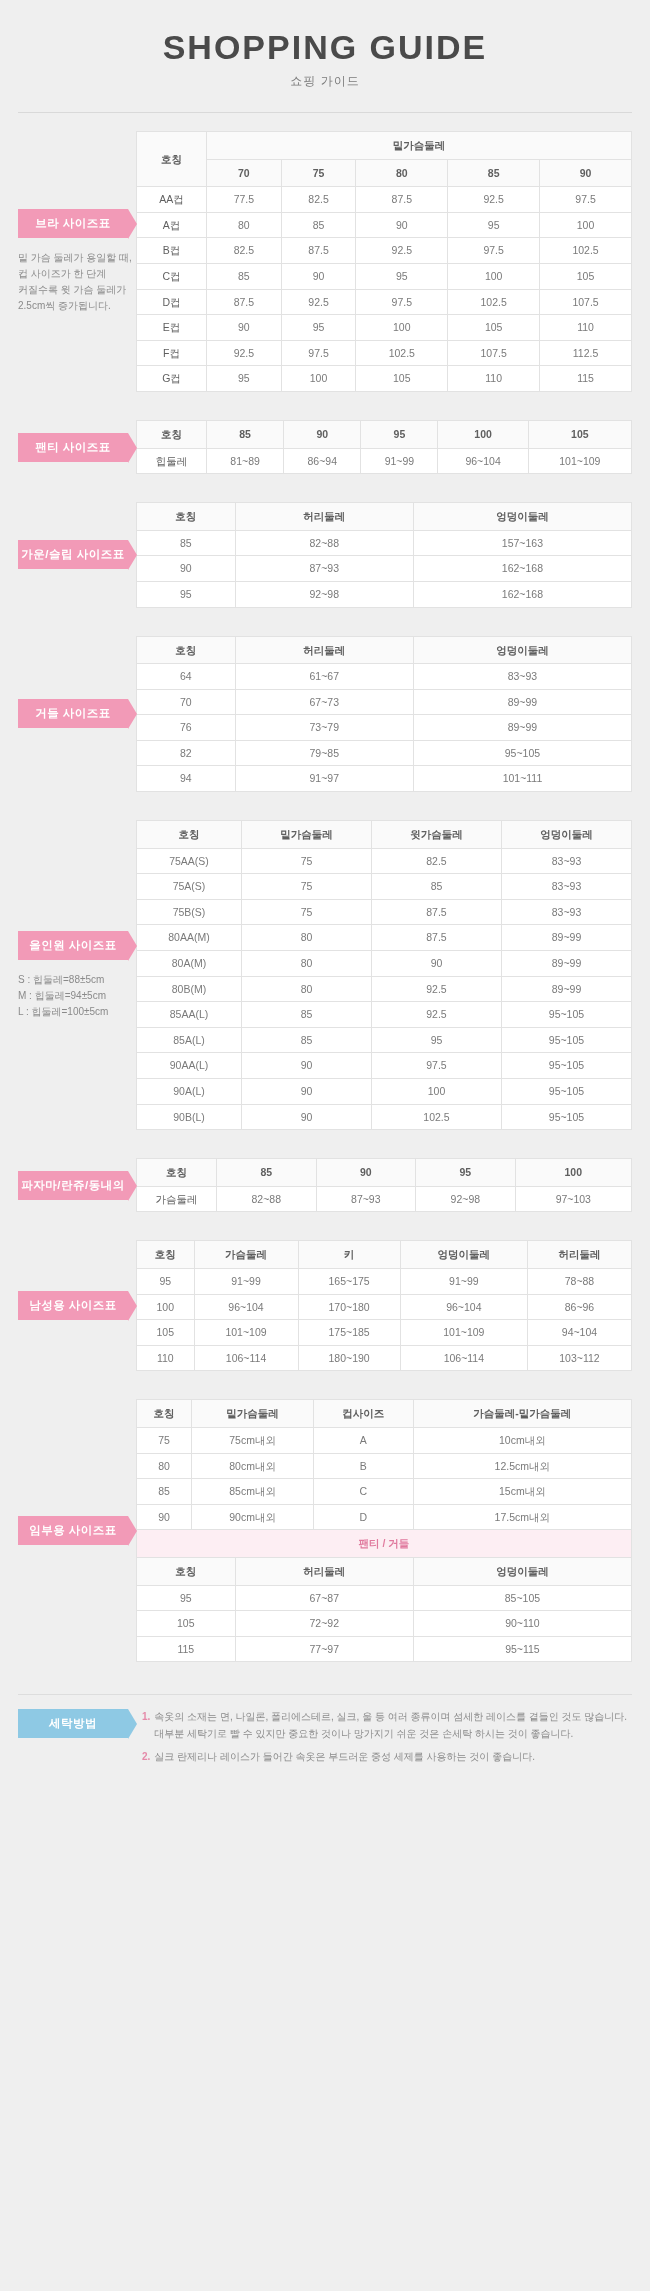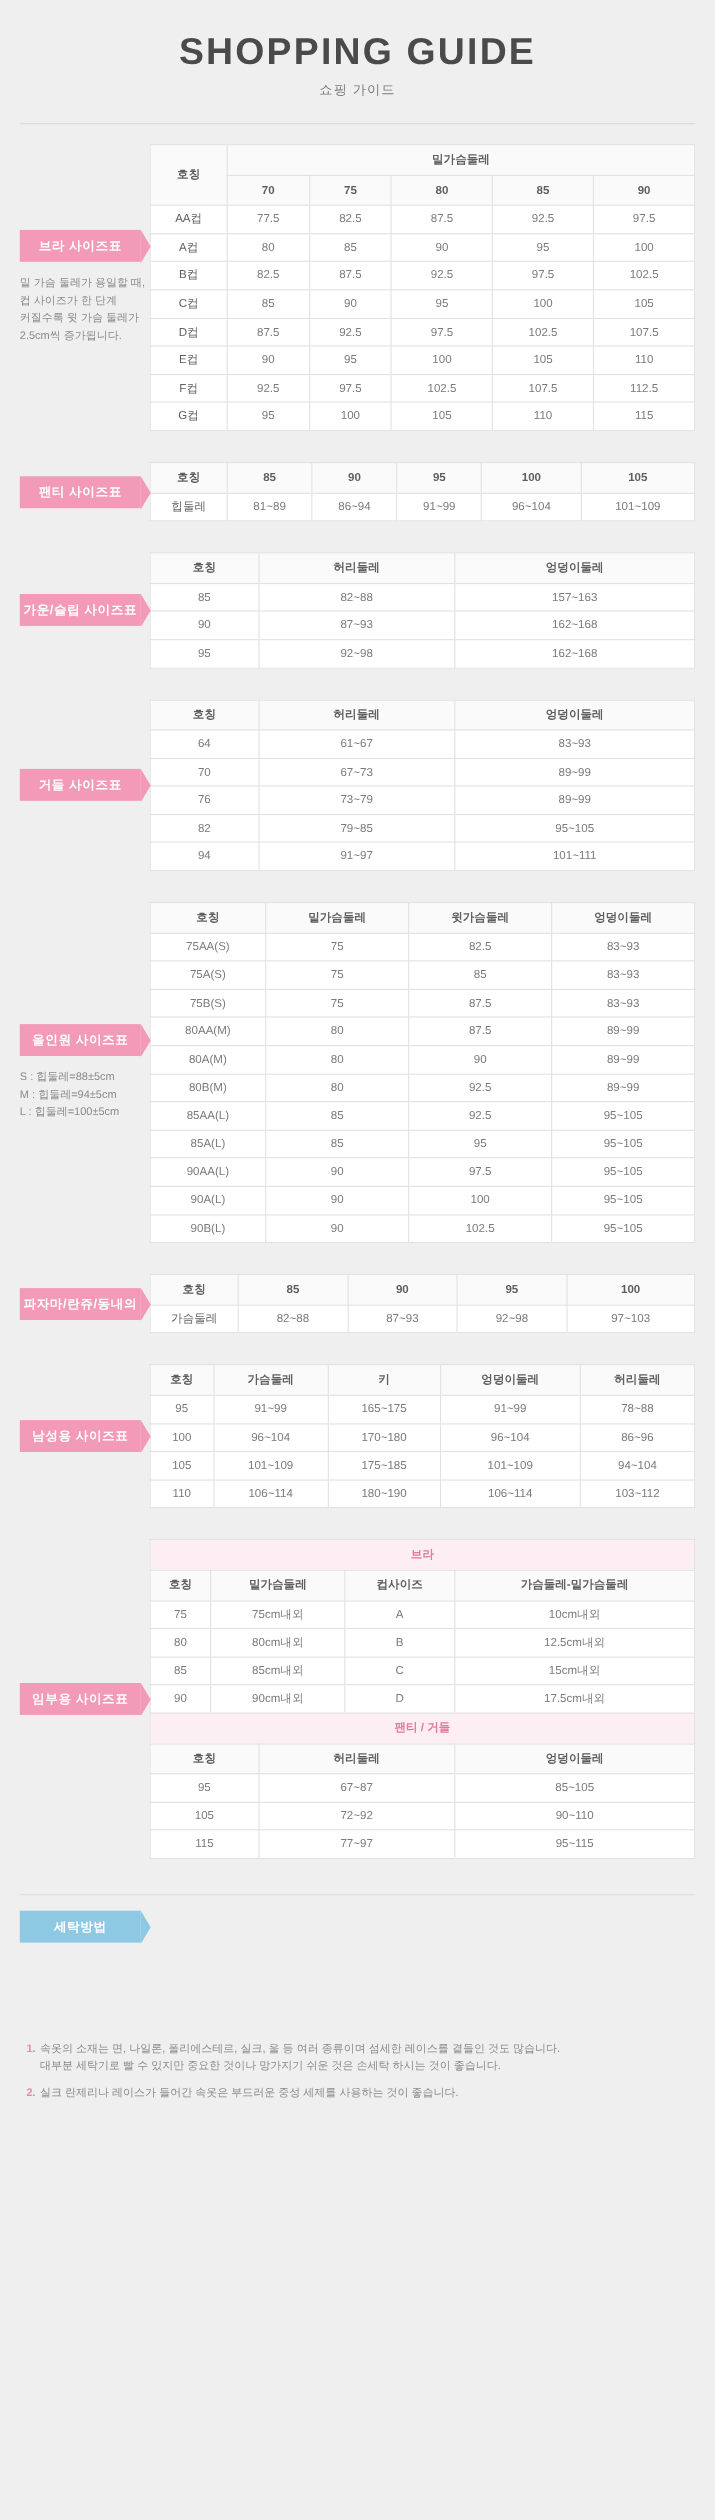--- a/index.html
+++ b/index.html
@@ -82,21 +82,21 @@
   table.sz thead th {
     background:#fafafa;
     color:#5f5f5f;
     font-weight:bold;
     padding:7px 2px;
   }
   table.sz tbody td.rowhdr { font-weight:normal; color:#5f5f5f; }
   .pinkhdr { background:#fdeef3 !important; color:#e07a9e !important; font-weight:bold; }
 
   
-  .wash { padding: 14px 18px 0; display:flex; align-items:flex-start;flex-direction:column; }
+  .wash { padding: 14px 18px 0; display:flex; align-items:flex-start; }
   .wash .body { flex:1 1 auto; padding-left:6px;}
   .wash h3 {
     margin:0 0 8px;
     font-size:12.5px;
     color:#4a4a4a;
     font-weight:bold;
   }
   .wash ol { margin:0; padding:0; list-style:none; }
   .wash li { display:flex; font-size:10px; line-height:1.65; color:#8a8a8a; margin-bottom:7px; }
   .wash li .num { color:#e58aa9; font-weight:bold; margin-right:4px; flex:0 0 auto; }
@@ -484,23 +484,20 @@
     </div>
   </div>
 
   <div class="section">
     <div class="left-col">
       <span class="tag pink">임부용 사이즈표</span>
     </div>
     <div class="right-col">
       <table class="sz">
         <thead>
-          <tr>
-            <th class="pinkhdr" colspan="4">브라</th>
-          </tr>
           <tr>
             <th>호칭</th>
             <th>밑가슴둘레</th>
             <th>컵사이즈</th>
             <th>가슴둘레-밑가슴둘레</th>
           </tr>
         </thead>
         <tbody>
           <tr>
             <td>75</td>

